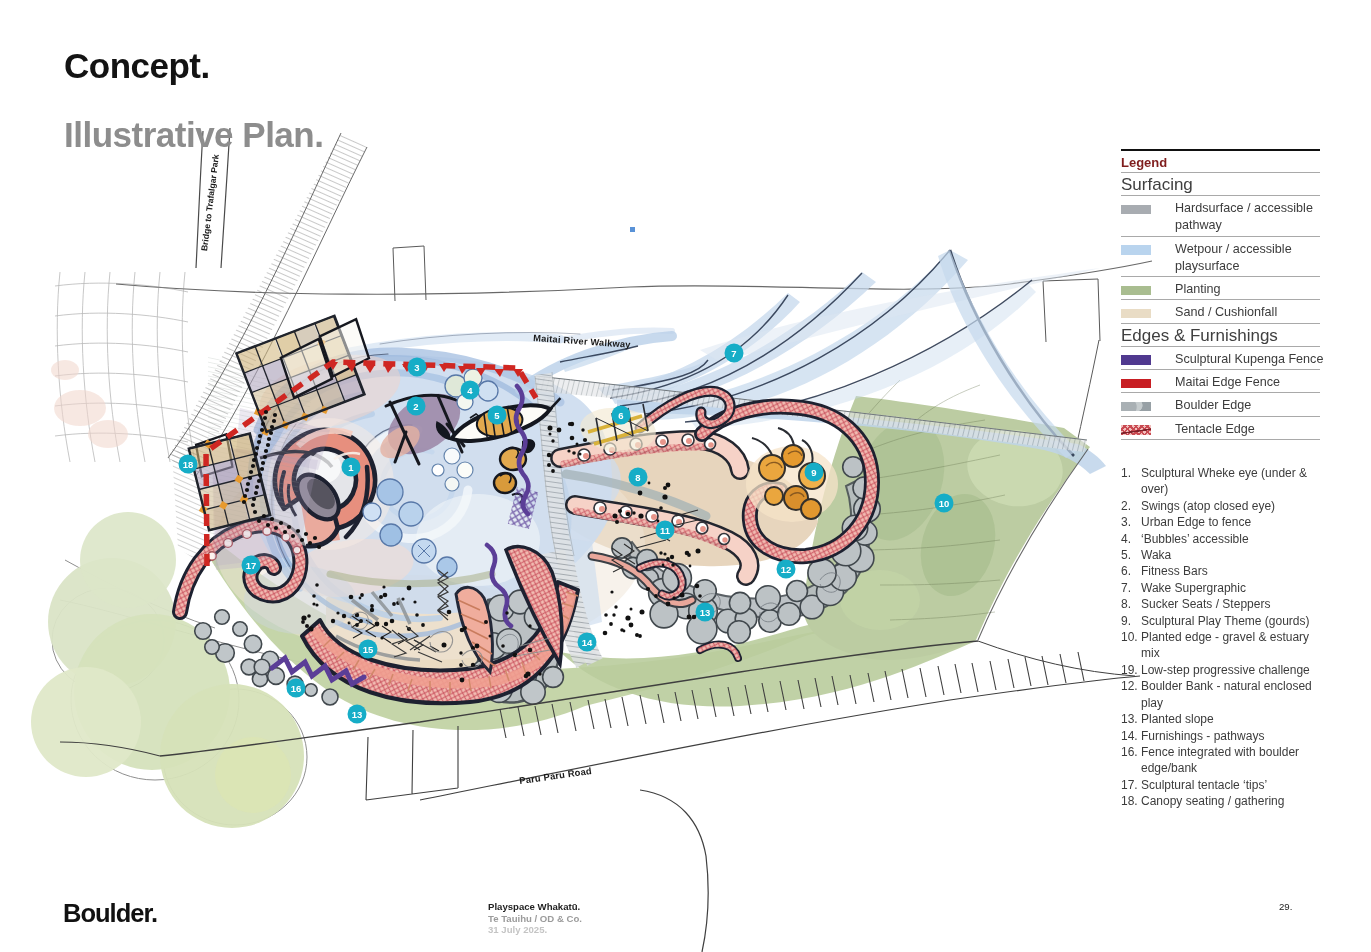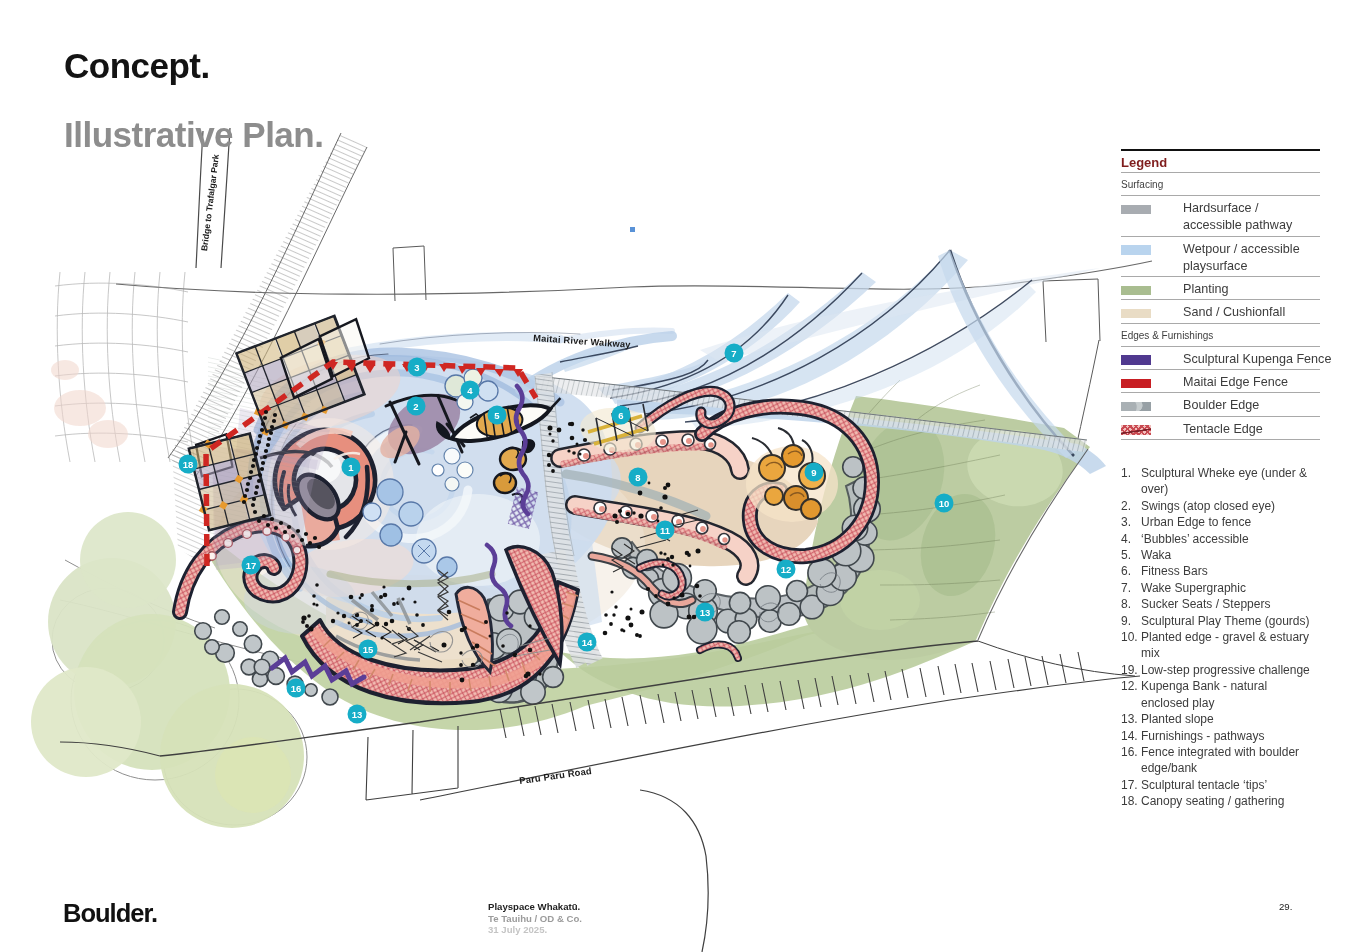--- a/index.html
+++ b/index.html
@@ -4,24 +4,24 @@
 <style>
   html,body{margin:0;padding:0;background:#fff;width:1371px;height:952px;overflow:hidden;
     font-family:"Liberation Sans",sans-serif;}
   .abs{position:absolute;}
   #page{position:relative;width:1371px;height:952px;background:#fff;}
   .hdr1{left:64px;top:46px;font-size:35px;font-weight:bold;color:#131313;letter-spacing:-0.5px;}
   .hdr2{left:64px;top:83px;font-size:35px;font-weight:bold;color:#8d8d8d;letter-spacing:-0.5px;margin-top:32px;}
   
   #legend{left:1121px;top:149px;width:199px;font-size:12.6px;color:#3c3c3c;}
   .lg-title{border-top:2.5px solid #111;padding:5px 0 3px 0;font-weight:bold;font-size:13px;line-height:13px;color:#7f1d1d;}
-  .lg-sec{padding:5px 0 3px 0;font-size:10px;line-height:14px;color:#3f3f3f;}
+  .lg-sec{padding:5px 0 3px 0;font-size:17px;line-height:14px;color:#3f3f3f;}
   .lg-row{display:flex;align-items:flex-start;padding:4px 0 1px 0;}
   .lg-sw{width:30px;height:9.5px;margin-top:4.5px;flex:none;}
-  .lg-tx{margin-left:32px;width:162px;line-height:17.3px;}
+  .lg-tx{margin-left:24px;width:162px;line-height:17.3px;}
   .hr{border-top:1px solid #a9a9a9;}
   #leglist{left:1121px;top:465px;width:205px;font-size:12.0px;color:#3c3c3c;line-height:16.4px;}
   #leglist td{vertical-align:top;}
   #leglist .n{width:20px;padding-right:0;}
   
   .isth{left:63px;top:899px;font-size:25.5px;font-weight:bold;color:#111;letter-spacing:-1px;}
   .f1{left:488px;top:901px;font-size:9.6px;font-weight:bold;color:#222;line-height:11.5px;}
   .f1 .g1{color:#9b9b9b;}
   .f1 .g2{color:#c4c4c4;}
   .pgno{left:1279px;top:901px;font-size:9.6px;font-weight:normal;color:#222;}
@@ -1067,21 +1067,21 @@
 <tr>
             <td class="n">10.</td>
             <td>Planted edge - gravel &amp; estuary mix</td>
           </tr>
 <tr>
             <td class="n">19.</td>
             <td>Low-step progressive challenge</td>
           </tr>
 <tr>
             <td class="n">12.</td>
-            <td>Kupenga Bank - natural enclosed play</td>
+            <td>Boulder Bank - natural enclosed play</td>
           </tr>
 <tr>
             <td class="n">13.</td>
             <td>Planted slope</td>
           </tr>
 <tr>
             <td class="n">14.</td>
             <td>Furnishings - pathways</td>
           </tr>
 <tr>

